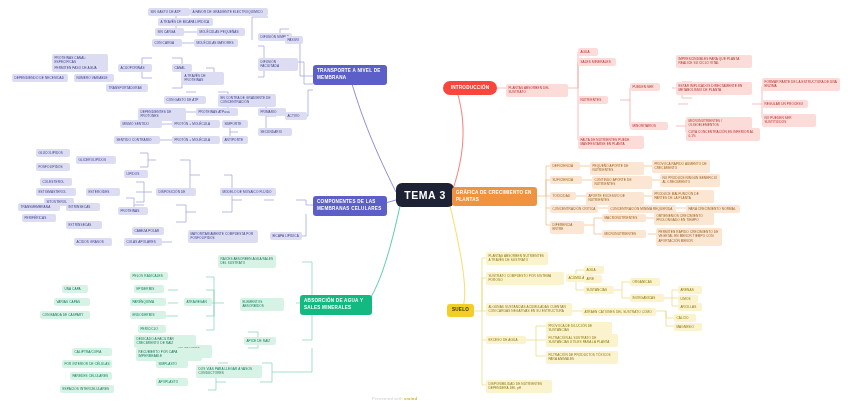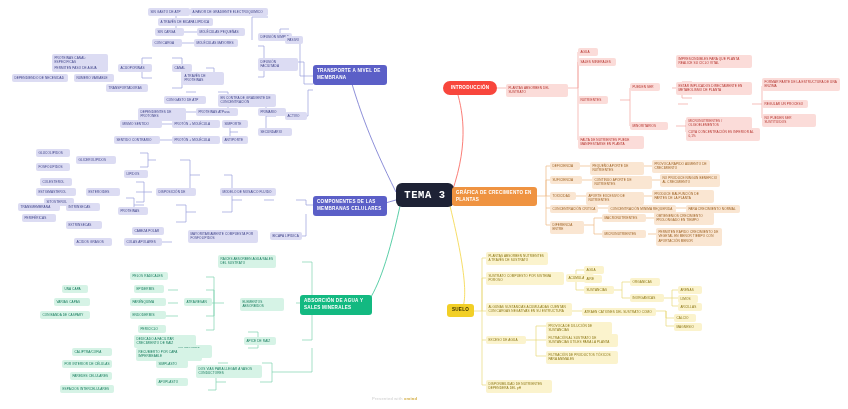--- a/index.html
+++ b/index.html
@@ -205,21 +205,21 @@
         <path d="M572 311 L 582 311"></path>
         <path d="M656 311 L 666 311 L 666 318 L 676 318"></path>
         <path d="M666 311 L 666 326 L 676 326"></path>
         <path d="M526 340 L 536 340 L 536 326 L 546 326"></path>
         <path d="M536 340 L 546 340"></path>
         <path d="M536 340 L 536 356 L 546 356"></path>
       </g>
     </g>
   </svg>
 
-  <div class="node center" style="left:396px;top:183px;width:58px;height:24px;font-family:Liberation Mono, monospace;">TEMA 3</div>
+  <div class="node center" style="left:396px;top:183px;width:58px;height:24px;">TEMA 3</div>
 
   <div class="node main blue" style="left:313px;top:65px;width:74px;height:20px;">TRANSPORTE A NIVEL DE MEMBRANA</div>
   <div class="node main blue" style="left:313px;top:196px;width:74px;height:20px;">COMPONENTES DE LAS MEMBRANAS CELULARES</div>
   <div class="node main green" style="left:300px;top:295px;width:72px;height:20px;">ABSORCIÓN DE AGUA Y SALES MINERALES</div>
   <div class="node main red" style="left:443px;top:81px;width:54px;height:14px;justify-content:center;text-align:center;">INTRODUCCIÓN</div>
   <div class="node main orange" style="left:452px;top:187px;width:85px;height:19px;">GRÁFICA DE CRECIMIENTO EN PLANTAS</div>
   <div class="node main yellow" style="left:447px;top:304px;width:27px;height:13px;justify-content:center;text-align:center;">SUELO</div>
 
   <div class="node leaf b" style="left:148px;top:8px;width:42px;">SIN GASTO DE ATP</div>
   <div class="node leaf b" style="left:190px;top:8px;width:78px;">A FAVOR DE GRADIENTE ELECTROQUÍMICO</div>

